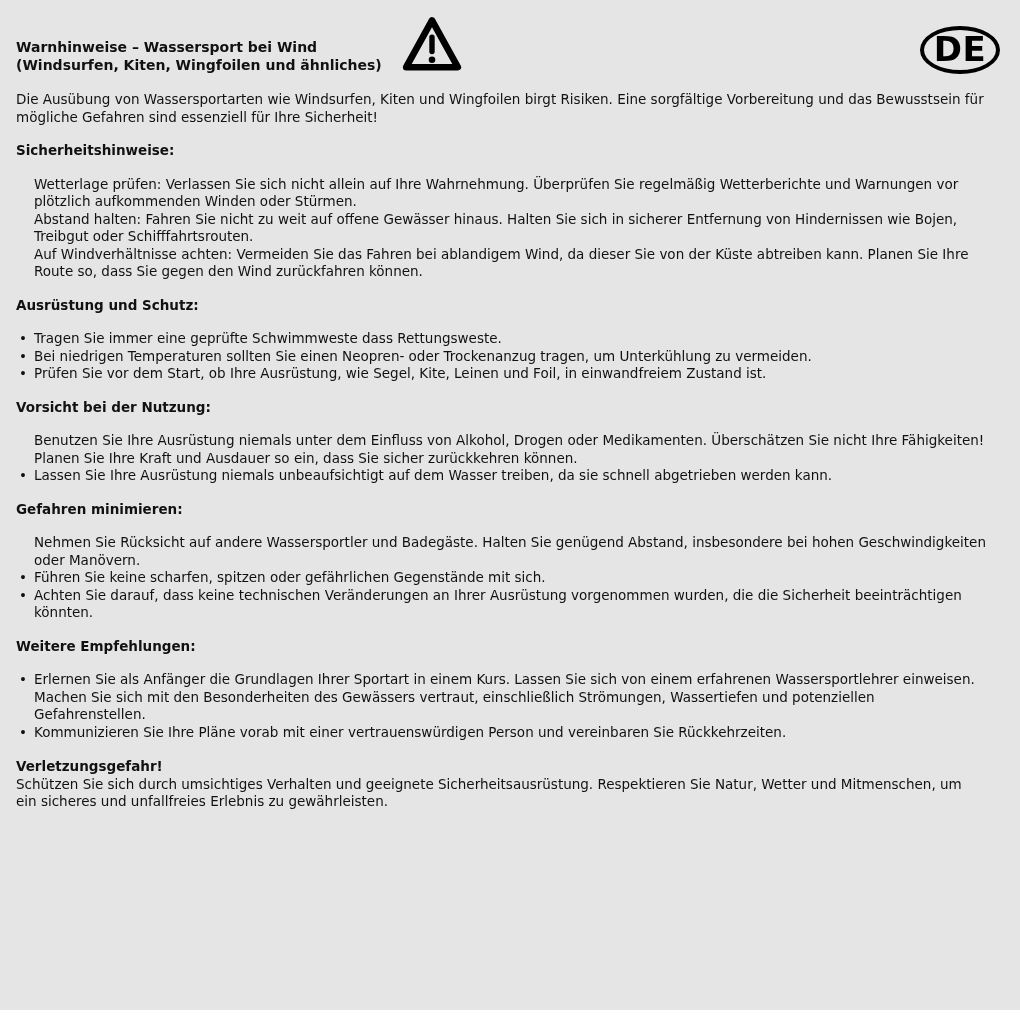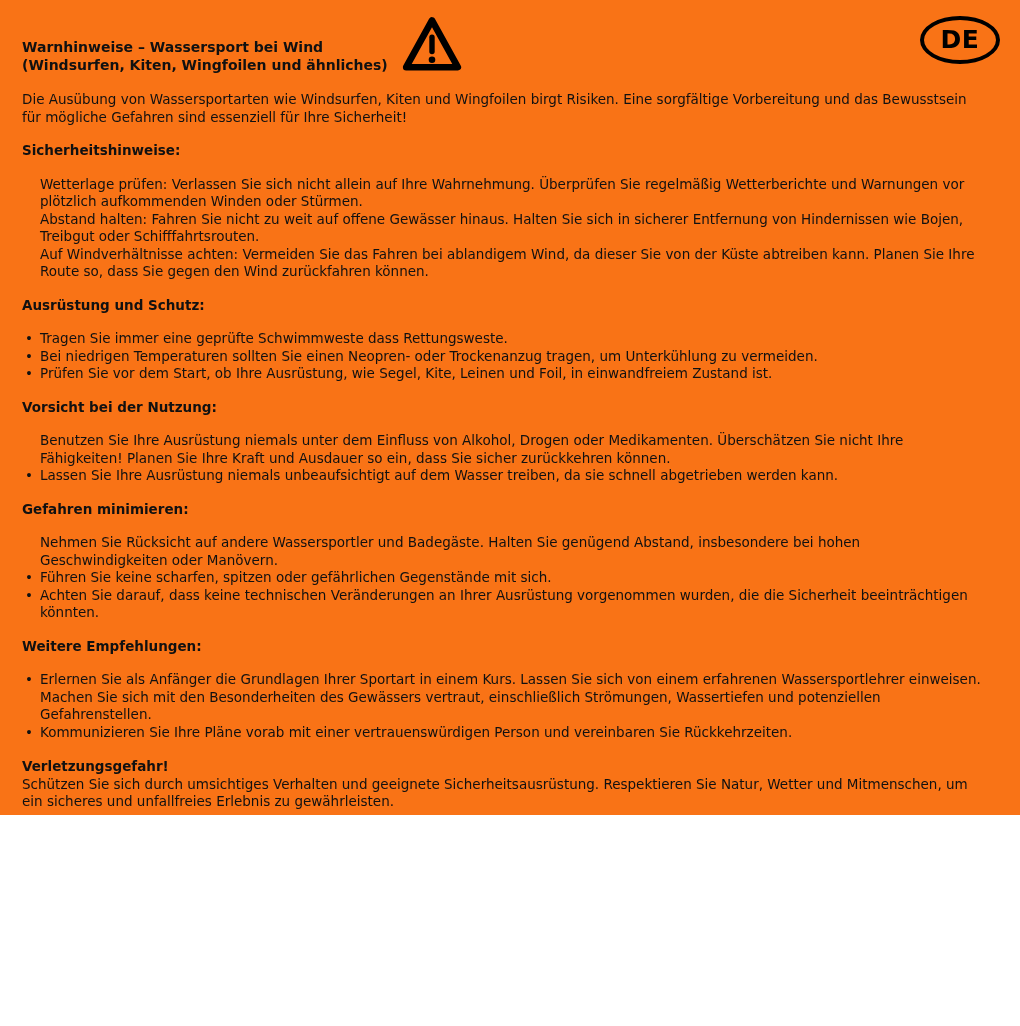--- a/index.html
+++ b/index.html
@@ -1,44 +1,44 @@
 <!DOCTYPE html>
 <html lang="de"><head>
 <meta charset="utf-8">
 <style>
   html, body { margin: 0; padding: 0; background: #ffffff; }
   .page {
     position: relative;
     width: 1020px;
-    height: 815px;
-    background: #f97316;
+    height: 1010px;
+    background: #e5e5e5;
     color: #111111;
     font-family: "DejaVu Sans", "Liberation Sans", sans-serif;
     font-size: 13.5px;
     line-height: 17.5px;
     box-sizing: border-box;
-    padding: 38px 34px 40px 22px;
+    padding: 38px 34px 40px 16px;
     overflow: hidden;
   }
   .title-block { max-width: 400px; }
   .title-line { font-weight: bold; font-size: 14px; line-height: 18px; }
   .warning-triangle { position: absolute; left: 402px; top: 14px; }
   .lang-badge {
     position: absolute;
-    top: 16px;
+    top: 26px;
     right: 20px;
     width: 72px;
     height: 40px;
     border: 4px solid #000000;
     border-radius: 50%;
     display: flex;
     align-items: center;
     justify-content: center;
     font-weight: bold;
-    font-size: 25px;
+    font-size: 34px;
     letter-spacing: 0.5px;
     color: #000000;
   }
   .attn-heading, .section-heading, .footer-heading {
     font-weight: bold;
     font-size: 13.5px;
   }
   .attn-block { margin-top: 17px; }
   .section-heading { margin-top: 16px; margin-bottom: 16px; }
   .attn-heading { margin-bottom: 0; }

